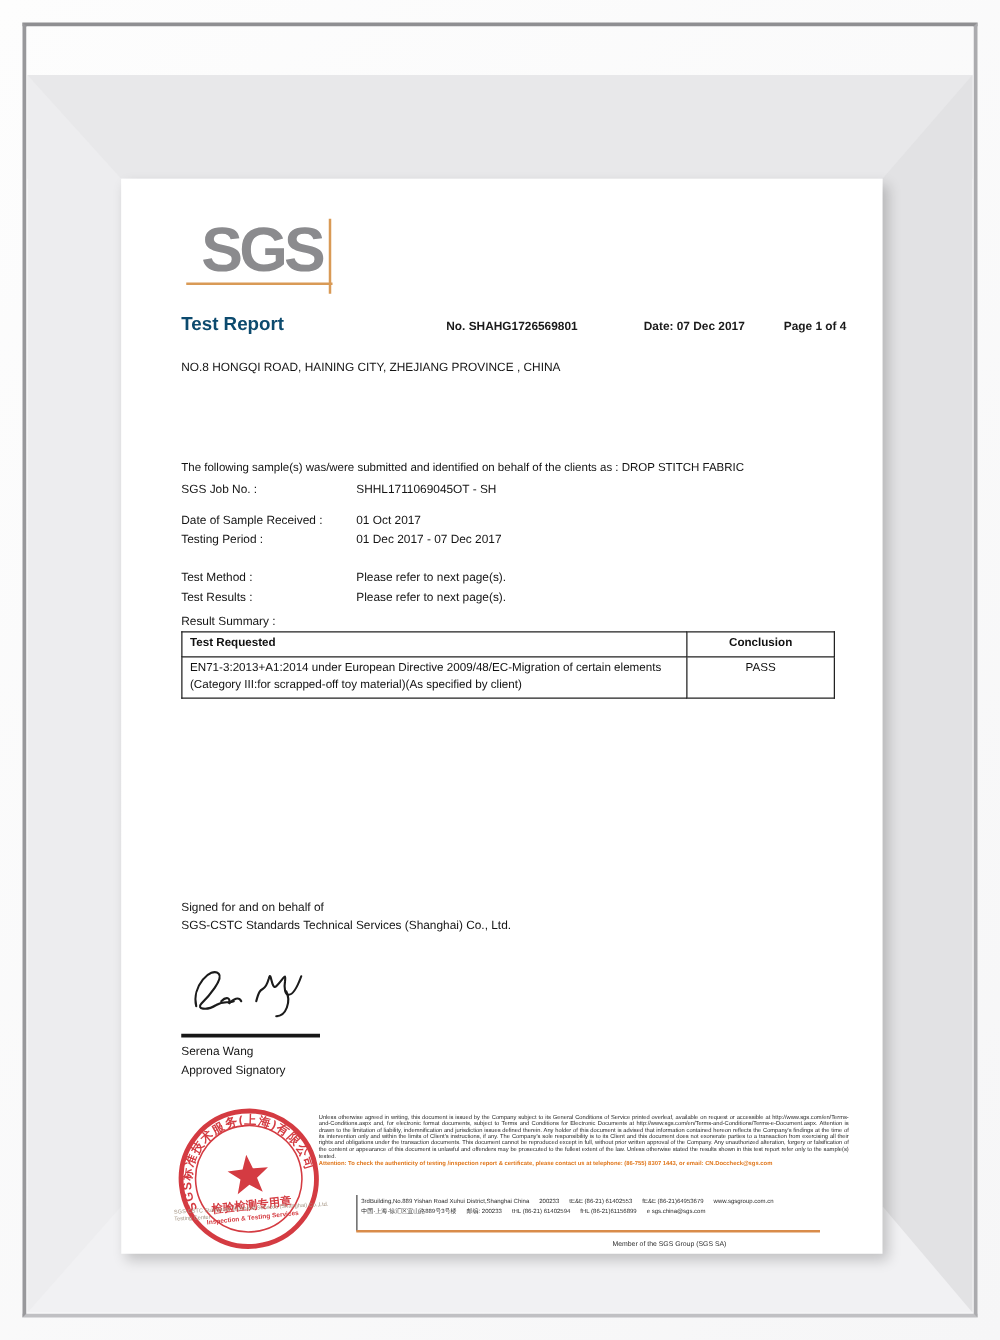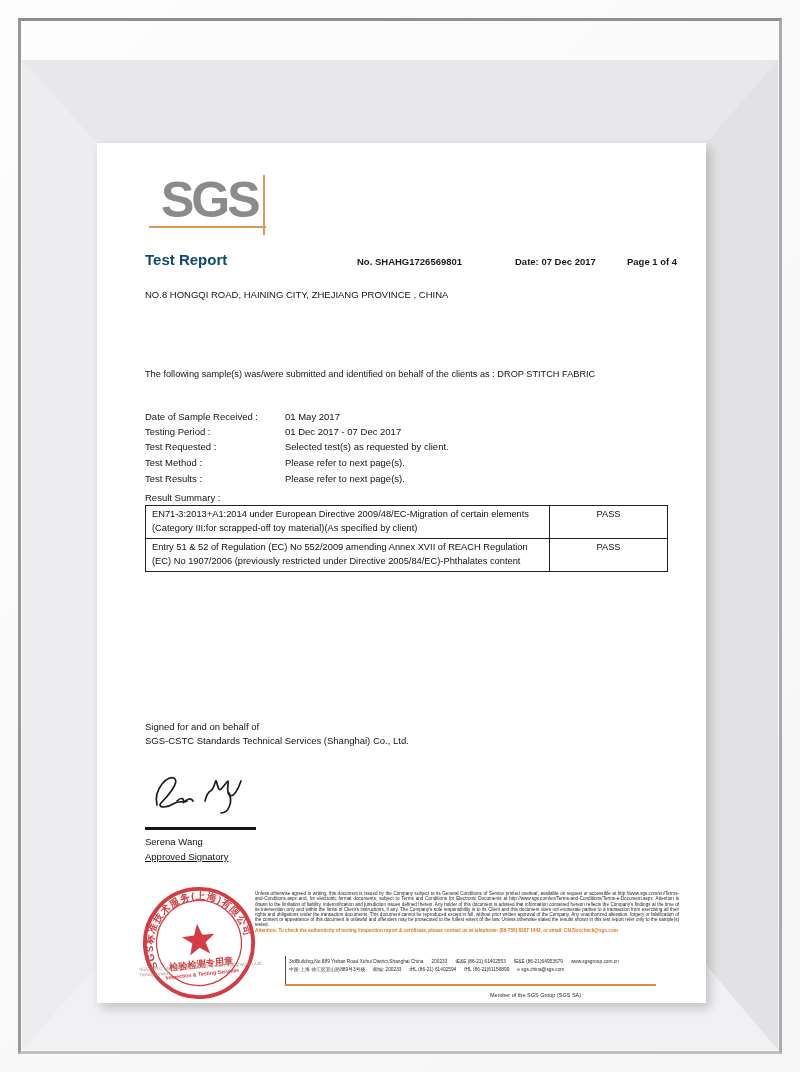--- a/index.html
+++ b/index.html
@@ -73,64 +73,64 @@
       <div class="abs hmeta" style="left:213px;">No. SHAHG1726569801</div>
       <div class="abs hmeta" style="left:371px;">Date: 07 Dec 2017</div>
       <div class="abs hmeta" style="left:483px;">Page 1 of 4</div>
 
       <div class="abs client">
         <div>NO.8 HONGQI ROAD, HAINING CITY, ZHEJIANG PROVINCE , CHINA</div>
       </div>
 
       <div class="abs sample">The following sample(s) was/were submitted and identified on behalf of the clients as : DROP STITCH FABRIC</div>
 
+      <div class="abs field" style="top:243px;">
+        <span class="flabel">SGS Job No. :</span><span>SHHL1711069045OT - SH</span>
+      </div>
       <div class="abs field" style="top:268px;">
-        <span class="flabel">Date of Sample Received :</span><span>01 May 2017</span>
+        <span class="flabel">Date of Sample Received :</span><span>01 Oct 2017</span>
       </div>
       <div class="abs field" style="top:283px;">
         <span class="flabel">Testing Period :</span><span>01 Dec 2017 - 07 Dec 2017</span>
-      </div>
-      <div class="abs field" style="top:298px;">
-        <span class="flabel">Test Requested :</span><span>Selected test(s) as requested by client.</span>
       </div>
       <div class="abs field" style="top:314px;">
         <span class="flabel">Test Method :</span><span>Please refer to next page(s).</span>
       </div>
       <div class="abs field" style="top:349px;">Result Summary :</div>
       <div class="abs field" style="top:330px;">
         <span class="flabel">Test Results :</span><span>Please refer to next page(s).</span>
       </div>
 
       <table class="result">
         <tbody>
+            <tr>
+          <th>Test Requested</th>
+          <th class="conc">Conclusion</th>
+        </tr>
         <tr>
           <td>EN71-3:2013+A1:2014 under European Directive 2009/48/EC-Migration of certain elements (Category III:for scrapped-off toy material)(As specified by client)</td>
-          <td class="conc">PASS</td>
-        </tr>
-        <tr>
-          <td>Entry 51 &amp; 52 of Regulation (EC) No 552/2009 amending Annex XVII of REACH Regulation (EC) No 1907/2006 (previously restricted under Directive 2005/84/EC)-Phthalates content</td>
           <td class="conc">PASS</td>
         </tr>
       </tbody>
         </table>
 
       <div class="abs signline" style="top:578px;">Signed for and on behalf of</div>
       <div class="abs signline" style="top:592px;">SGS-CSTC Standards Technical Services (Shanghai) Co., Ltd.</div>
 
       <svg class="abs sig-svg" width="130" height="60" viewBox="0 0 130 60">
         <g fill="none" stroke="#1b1b1b" stroke-width="1.7" stroke-linecap="round">
           <path d="M8,42 C4,26 20,10 26,16 C30,20 18,34 12,40 C8,44 16,46 24,41 C30,37 34,40 38,38"></path>
           <path d="M28,38 C32,34 36,35 34,40 C38,36 42,34 44,38"></path>
           <path d="M56,38 C60,22 62,34 66,20 C68,12 68,30 72,26 C78,20 80,14 79,22 C77,34 84,40 92,18"></path>
           <path d="M80,30 C84,38 80,50 72,50"></path>
         </g>
       </svg>
       <div class="abs sig-underline"></div>
       <div class="abs signline" style="top:693px;">Serena Wang</div>
-      <div class="abs signline" style="top:708px;text-decoration:underline;">Approved Signatory</div>
+      <div class="abs signline" style="top:708px;">Approved Signatory</div>
 
       <div class="scalewrap" style="left:158px; top:748px;">
         <div class="disclaimer">Unless otherwise agreed in writing, this document is issued by the Company subject to its General Conditions of Service printed overleaf, available on request or accessible at http://www.sgs.com/en/Terms-and-Conditions.aspx and, for electronic format documents, subject to Terms and Conditions for Electronic Documents at http://www.sgs.com/en/Terms-and-Conditions/Terms-e-Document.aspx. Attention is drawn to the limitation of liability, indemnification and jurisdiction issues defined therein. Any holder of this document is advised that information contained hereon reflects the Company's findings at the time of its intervention only and within the limits of Client's instructions, if any. The Company's sole responsibility is to its Client and this document does not exonerate parties to a transaction from exercising all their rights and obligations under the transaction documents. This document cannot be reproduced except in full, without prior written approval of the Company. Any unauthorized alteration, forgery or falsification of the content or appearance of this document is unlawful and offenders may be prosecuted to the fullest extent of the law. Unless otherwise stated the results shown in this test report refer only to the sample(s) tested.</div>
         <div class="attention" style="color:#e0771c; margin-top:2px;">Attention: To check the authenticity of testing /inspection report &amp; certificate, please contact us at telephone: (86-755) 8307 1443, or email: CN.Doccheck@sgs.com</div>
       </div>
 
       <svg class="abs stamp" viewBox="0 0 120 120">
         <circle cx="60" cy="60" r="56" fill="none" stroke="#cf2128" stroke-width="4"></circle>
         <circle cx="60" cy="60" r="44" fill="none" stroke="#cf2128" stroke-width="1.3"></circle>
         <defs>

